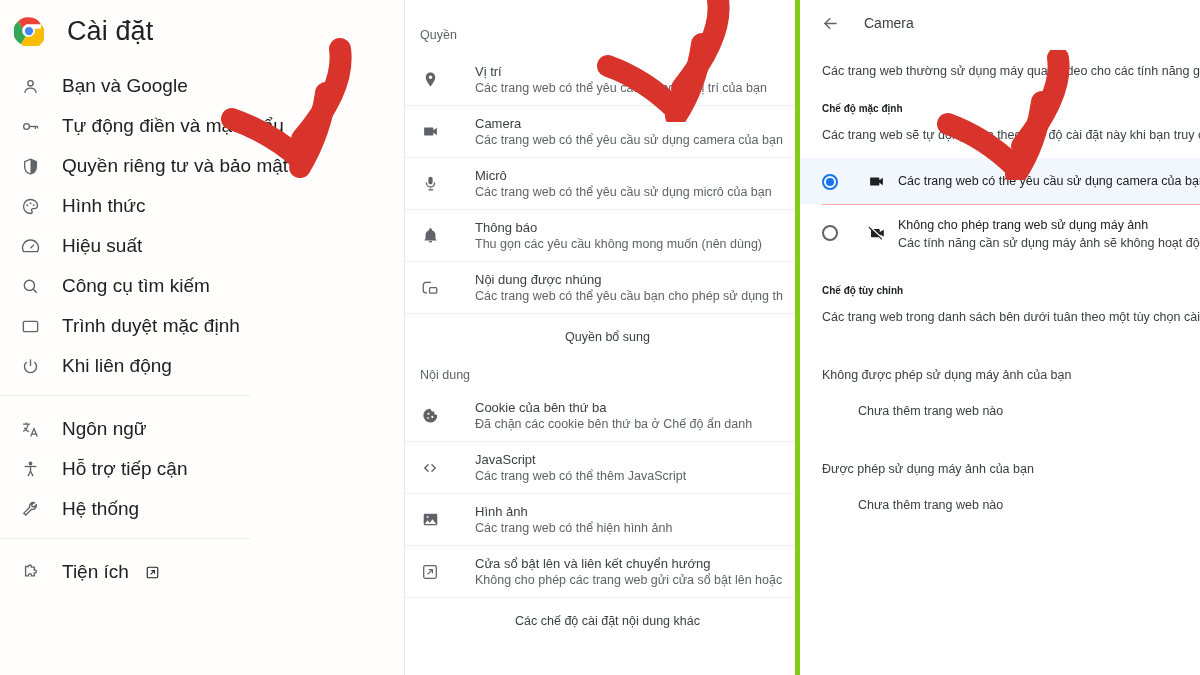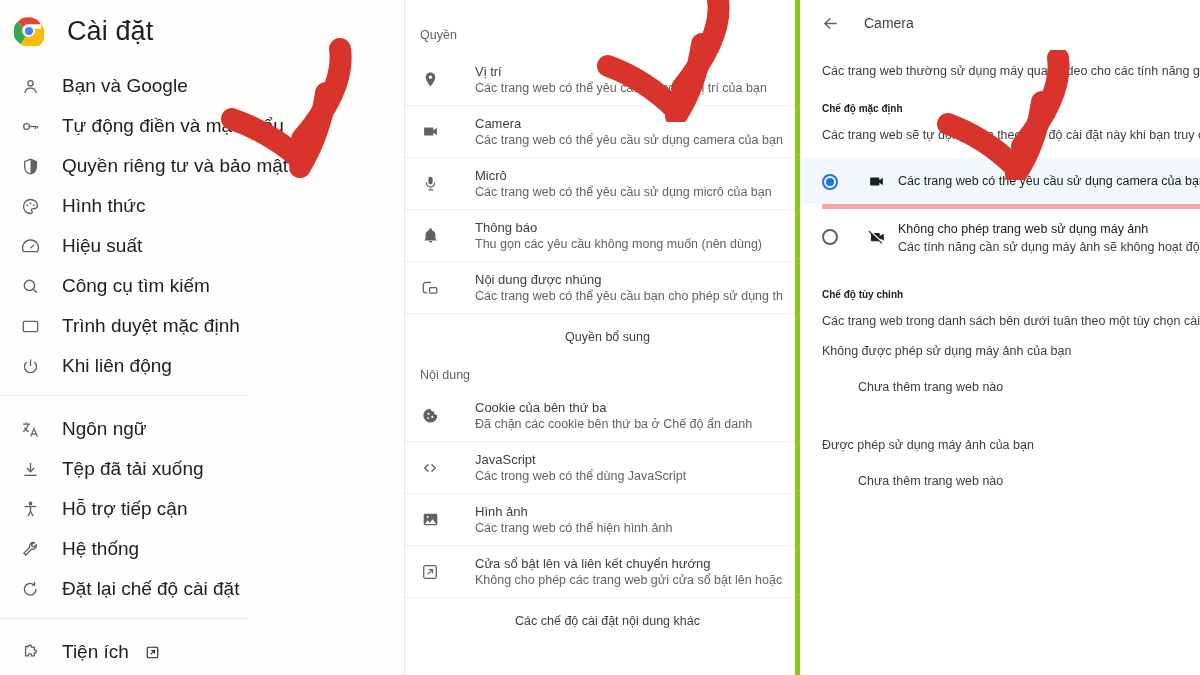--- a/index.html
+++ b/index.html
@@ -204,21 +204,21 @@
     white-space: nowrap;
   }
   .radio-row {
     display: flex;
     align-items: flex-start;
     padding: 0 12px 0 22px;
     min-height: 46px;
     box-sizing: border-box;
   }
   .radio-row.sel { background: #f2f6fd; align-items: center; }
-  .radio-row.divtop { border-top: 5px solid #fca5a5; margin-left: 22px; padding-left: 0; }
+  .radio-row.divtop { border-top: 1px solid #fca5a5; margin-left: 22px; padding-left: 0; }
   .rdo {
     width: 16px;
     height: 16px;
     flex: 0 0 16px;
     border-radius: 50%;
     border: 2px solid #5f6368;
     box-sizing: border-box;
     position: relative;
     margin-top: 2px;
   }
@@ -247,21 +247,21 @@
   .rc-sublist {
     font-size: 12.5px;
     color: #3c4043;
     padding-left: 58px;
     margin-top: 22px;
   }
   .rc-grouplabel {
     font-size: 12.5px;
     color: #3c4043;
     padding-left: 22px;
-    margin-top: 16px;
+    margin-top: 44px;
     white-space: nowrap;
   }
 
   
   .arrow { position: absolute; pointer-events: none; }
 </style>
 </head>
 <body>
 
 <div id="root">
@@ -380,30 +380,20 @@
               <path d="M6.6 3.2v2"></path>
               <path d="M8.8 5.2c0 4-2.6 7.4-6 9.2"></path>
               <path d="M4.4 9.6c1.3 2.4 3.4 4.2 5.8 5.2"></path>
               <path d="M12.2 20.8l4.2-10 4.2 10"></path>
               <path d="M13.6 17.8h5.6"></path>
             </svg>
         </span>
         <span class="nav-label">Ngôn ngữ</span>
       </div>
 
-      <div class="nav-item">
-        <span class="nav-ico">
-          <svg width="19" height="19" viewBox="0 0 24 24" fill="none" stroke="currentColor" stroke-width="1.7">
-              <path d="M12 3.6v11"></path>
-              <path d="M7.4 10.2L12 14.8l4.6-4.6"></path>
-              <path d="M4.2 19.4h15.6"></path>
-            </svg>
-        </span>
-        <span class="nav-label">Tệp đã tải xuống</span>
-      </div>
 
       <div class="nav-item">
         <span class="nav-ico">
           <svg width="19" height="19" viewBox="0 0 24 24" fill="none" stroke="currentColor" stroke-width="1.7">
               <circle cx="12" cy="4.4" r="1.5" fill="currentColor"></circle>
               <path d="M4.6 8.2h14.8"></path>
               <path d="M12 8.2v6"></path>
               <path d="M12 14.2l-3.2 6.2"></path>
               <path d="M12 14.2l3.2 6.2"></path>
             </svg>
@@ -413,29 +403,20 @@
 
       <div class="nav-item">
         <span class="nav-ico">
           <svg width="19" height="19" viewBox="0 0 24 24" fill="none" stroke="currentColor" stroke-width="1.7">
               <path d="M16.6 3.4a4.6 4.6 0 0 0-5.6 5.8L3.6 16.6 6 19l7.4-7.4a4.6 4.6 0 0 0 5.8-5.6l-2.8 2.8-2.4-.6-.6-2.4z"></path>
             </svg>
         </span>
         <span class="nav-label">Hệ thống</span>
       </div>
 
-      <div class="nav-item">
-        <span class="nav-ico">
-          <svg width="19" height="19" viewBox="0 0 24 24" fill="none" stroke="currentColor" stroke-width="1.7">
-              <path d="M19 11.4a7.4 7.4 0 1 1-2.6-5.4"></path>
-              <path d="M17.2 2.6v3.8h-3.8"></path>
-            </svg>
-        </span>
-        <span class="nav-label">Đặt lại chế độ cài đặt</span>
-      </div>
     </div>
 
     <div class="side-div"></div>
 
     <div class="nav-group">
 
       <div class="nav-item">
         <span class="nav-ico">
           <svg width="19" height="19" viewBox="0 0 24 24" fill="none" stroke="currentColor" stroke-width="1.7">
               <path d="M9.4 4.4a1.9 1.9 0 1 1 3.8 0v.8h3.6v3.6h.8a1.9 1.9 0 1 1 0 3.8h-.8v3.6h-3.6v-.8a1.9 1.9 0 1 0-3.8 0v.8H5.8V4.4z"></path>
@@ -557,21 +538,21 @@
 
     <div class="perm-row">
       <span class="perm-ico">
         <svg width="18" height="18" viewBox="0 0 24 24" fill="none" stroke="currentColor" stroke-width="1.8" stroke-linecap="round">
             <path d="M9.4 7.6L5 12l4.4 4.4"></path>
             <path d="M14.6 7.6L19 12l-4.4 4.4"></path>
           </svg>
       </span>
       <span class="perm-txt">
         <span class="perm-name" style="display:block">JavaScript</span>
-        <span class="perm-sub" style="display:block">Các trong web có thể dùng JavaScript</span>
+        <span class="perm-sub" style="display:block">Các trang web có thể thêm JavaScript</span>
       </span>
     </div>
 
     <div class="perm-row">
       <span class="perm-ico">
         <svg width="17" height="17" viewBox="0 0 24 24" fill="currentColor">
             <path d="M20 4H4a1.6 1.6 0 0 0-1.6 1.6v12.8A1.6 1.6 0 0 0 4 20h16a1.6 1.6 0 0 0 1.6-1.6V5.6A1.6 1.6 0 0 0 20 4zm0 14.4H4l4-5.2 2.8 3.6 4-5.2z"></path>
             <circle cx="8" cy="8.4" r="1.3" fill="#fff"></circle>
           </svg>
       </span>

